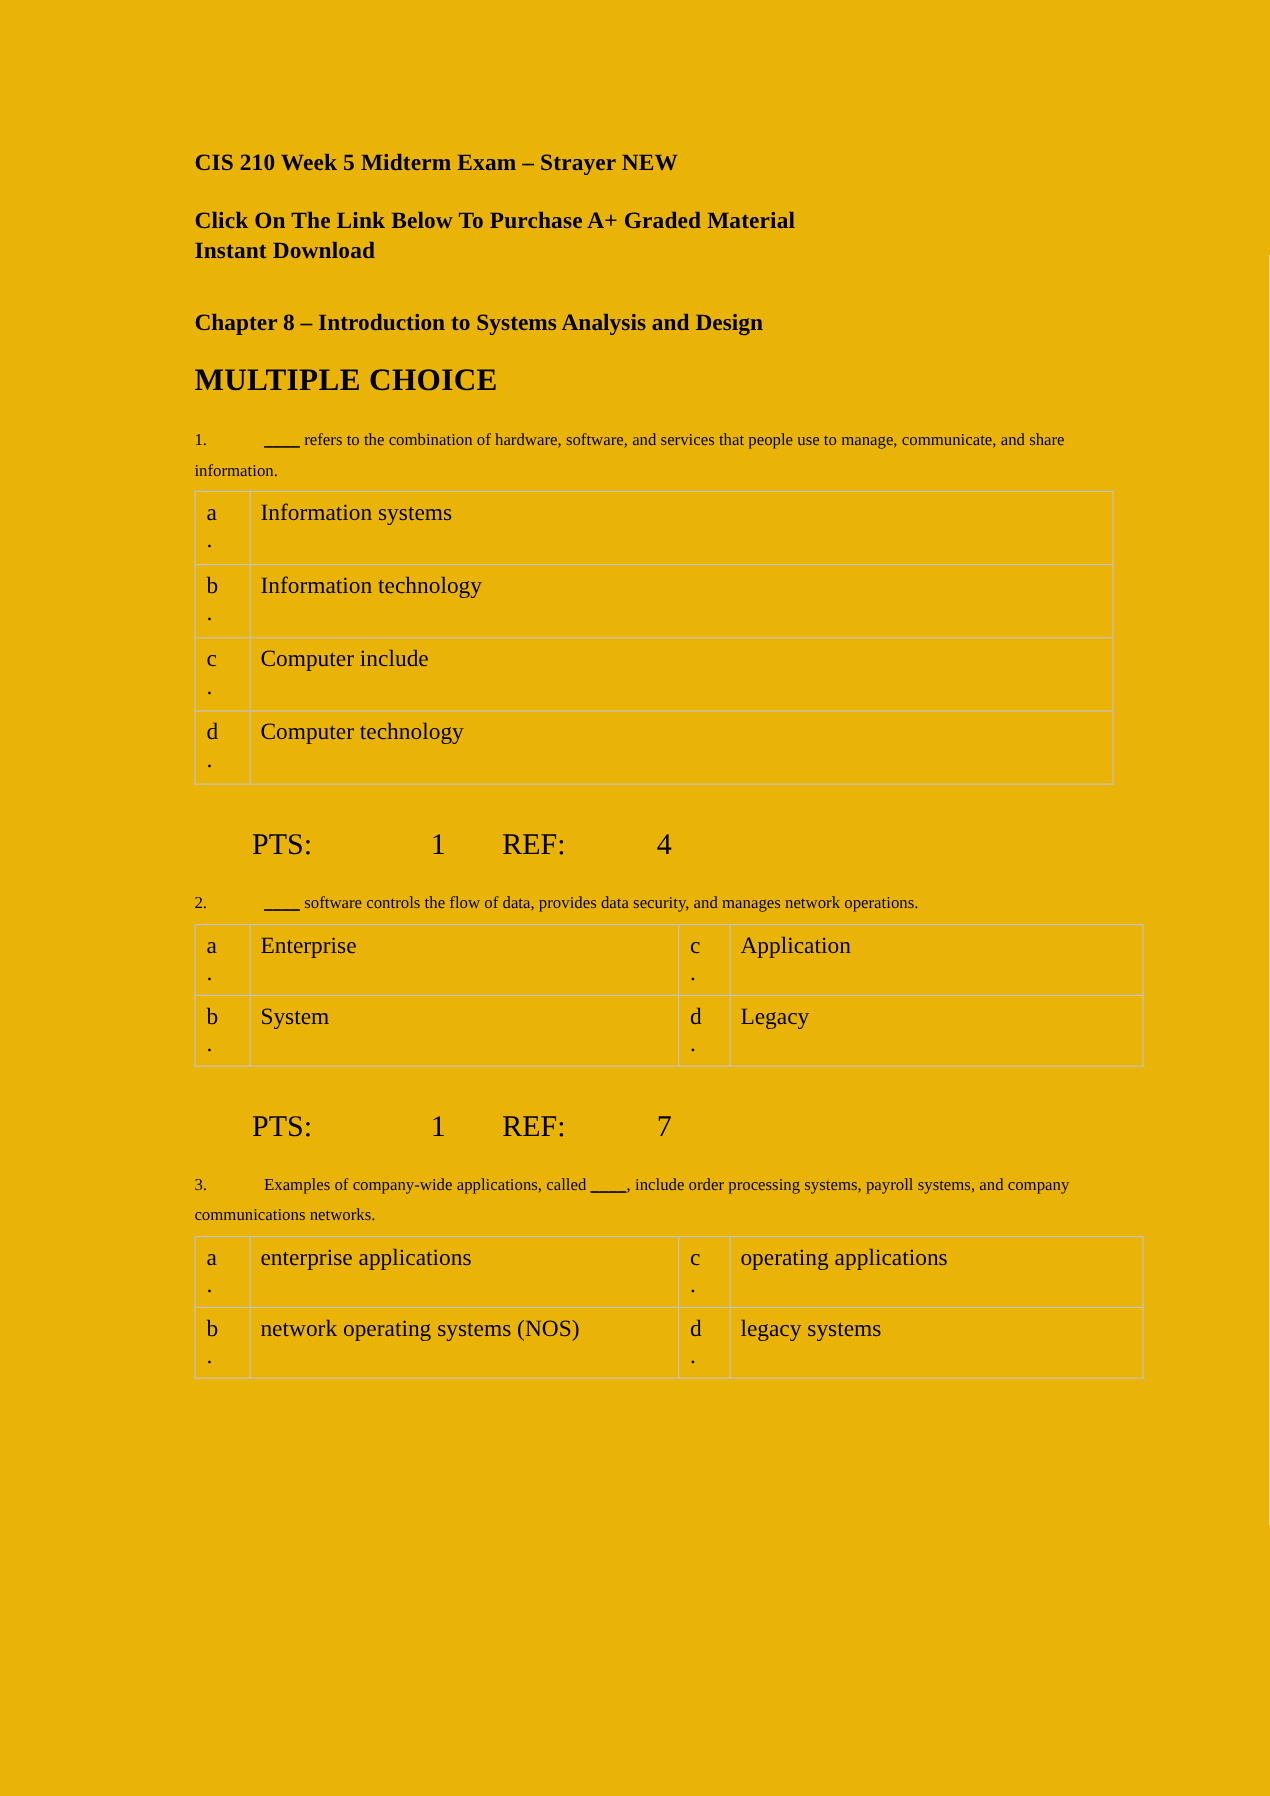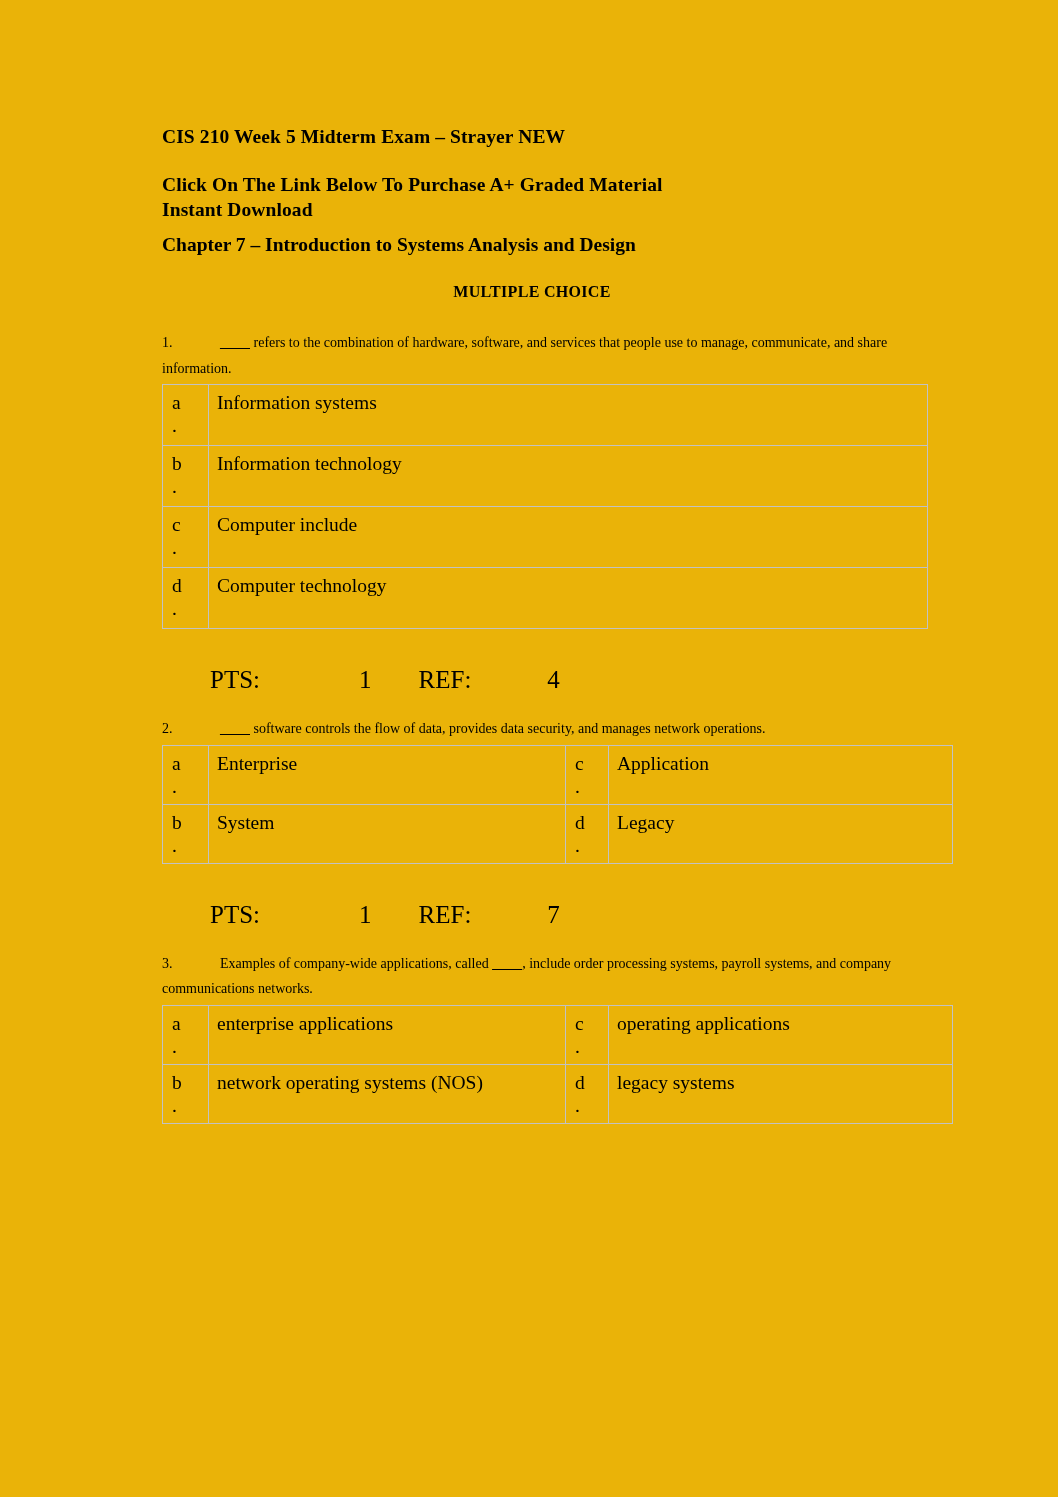--- a/index.html
+++ b/index.html
@@ -32,21 +32,21 @@
   }
 
   
   .h-block {
     font-weight: bold;
     font-size: 19.5px;
     line-height: 25px;
     letter-spacing: 0.1px;
   }
   .doc-title { margin-bottom: 23px; }
-  .purchase-block { margin-bottom: 10px; }
+  .purchase-block { margin-bottom: 35px; }
   .purchase-block .line { display: block; }
 
   
   .link-block {
     margin-top: 50px;
     margin-bottom: 22px;
   }
   .doc-link {
     font-weight: bold;
     font-size: 19.5px;
@@ -60,25 +60,24 @@
   }
 
   .h-sub {
     font-weight: bold;
     font-size: 19.5px;
     line-height: 25px;
     margin-bottom: 22px;
   }
   .h-mc {
     font-weight: bold;
-    font-size: 16px;
+    font-size: 26px;
     line-height: 25px;
     letter-spacing: 0.3px;
     margin-bottom: 26px;
-    text-align: center;
   }
 
   
   .q-text {
     font-size: 14px;
     line-height: 25.5px;
     margin: 0;
     padding: 0;
     text-align: left;
   }
@@ -146,21 +145,21 @@
 
     <div class="h-block doc-title">CIS 210 Week 5 Midterm Exam – Strayer NEW</div>
 
     <div class="h-block purchase-block">
       <span class="line">Click On The Link Below To Purchase A+ Graded Material</span>
       <span class="line">Instant Download</span>
     </div>
 
 
 
-    <div class="h-sub">Chapter 7 – Introduction to Systems Analysis and Design</div>
+    <div class="h-sub">Chapter 8 – Introduction to Systems Analysis and Design</div>
 
     <div class="h-mc">MULTIPLE CHOICE</div>
 
     <div class="q-block">
       <p class="q-text">
         <span class="q-num">1.</span><span></span><span class="blank">____</span><span> refers to the combination of hardware, software, and services that people use to manage, communicate, and share information.</span>
       </p>
       <table class="answers single">
         <tbody>
           <tr>

